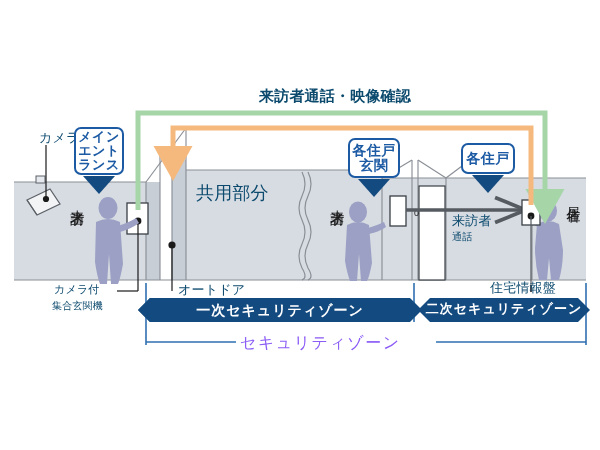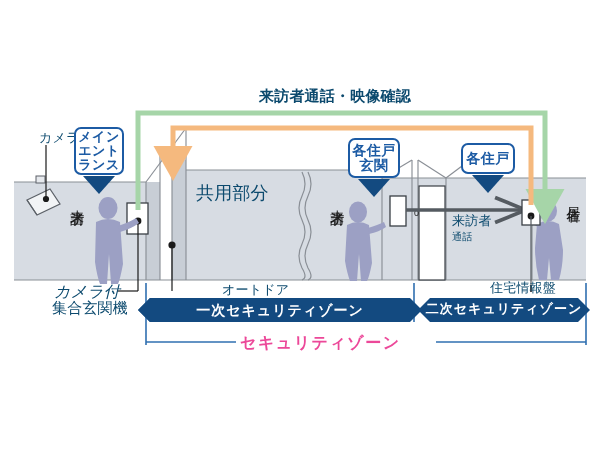--- a/index.html
+++ b/index.html
@@ -63,22 +63,22 @@
     font-weight: bold;
     display: flex;
     align-items: center;
     justify-content: center;
     letter-spacing: 1px;
     box-sizing: border-box;
   }
   .ztxt { position: relative; top: -1px; }
   .secwrap {
     position: absolute;
-    color: #ec4899;
-    font-weight: bold;
+    color: #8b5cf6;
+    font-weight: normal;
     letter-spacing: 1.5px;
     white-space: pre;
   }
 </style>
 </head>
 <body>
 
 <div id="stage">
 
   <svg id="diagram" viewBox="0 0 600 450">
@@ -220,24 +220,24 @@
 
   <div class="lbl-vert" style="left:70px; top:199px; font-size:14px;">来訪者</div>
 
   <div class="lbl-vert" style="left:330px; top:199px; font-size:14px;">来訪者</div>
 
   <div class="lbl-vert" style="left:566px; top:196px; font-size:14px;">居住者</div>
 
   <div class="lbl" style="left:452px; top:214px; font-size:13px;">来訪者</div>
   <div class="lbl" style="left:452px; top:231px; font-size:10px;">通話</div>
 
-  <div class="lbl" style="left:54px; top:283px; font-size:16px;font-style:italic;">カメラ付</div>
-  <div class="lbl" style="left:52px; top:300px; font-size:15px;text-align:center;">集合玄関機</div>
-
-  <div class="lbl" style="left:178px; top:283px; font-size:13px;margin-left:44px;">オートドア</div>
+  <div class="lbl" style="left:54px; top:283px; font-size:11px;">カメラ付</div>
+  <div class="lbl" style="left:52px; top:300px; font-size:10px;text-align:center;">集合玄関機</div>
+
+  <div class="lbl" style="left:178px; top:283px; font-size:13px;">オートドア</div>
 
   <div class="lbl" style="left:490px; top:281px; font-size:13px;">住宅情報盤</div>
 
   <div class="callout" style="left:74px; top:127px; width:50px; height:48px; font-size:13px;">
     <span>メイン</span>
     <span>エント</span>
     <span>ランス</span>
   </div>
 
   <div class="callout" style="left:348px; top:138px; width:52px; height:40px; font-size:14px;">

